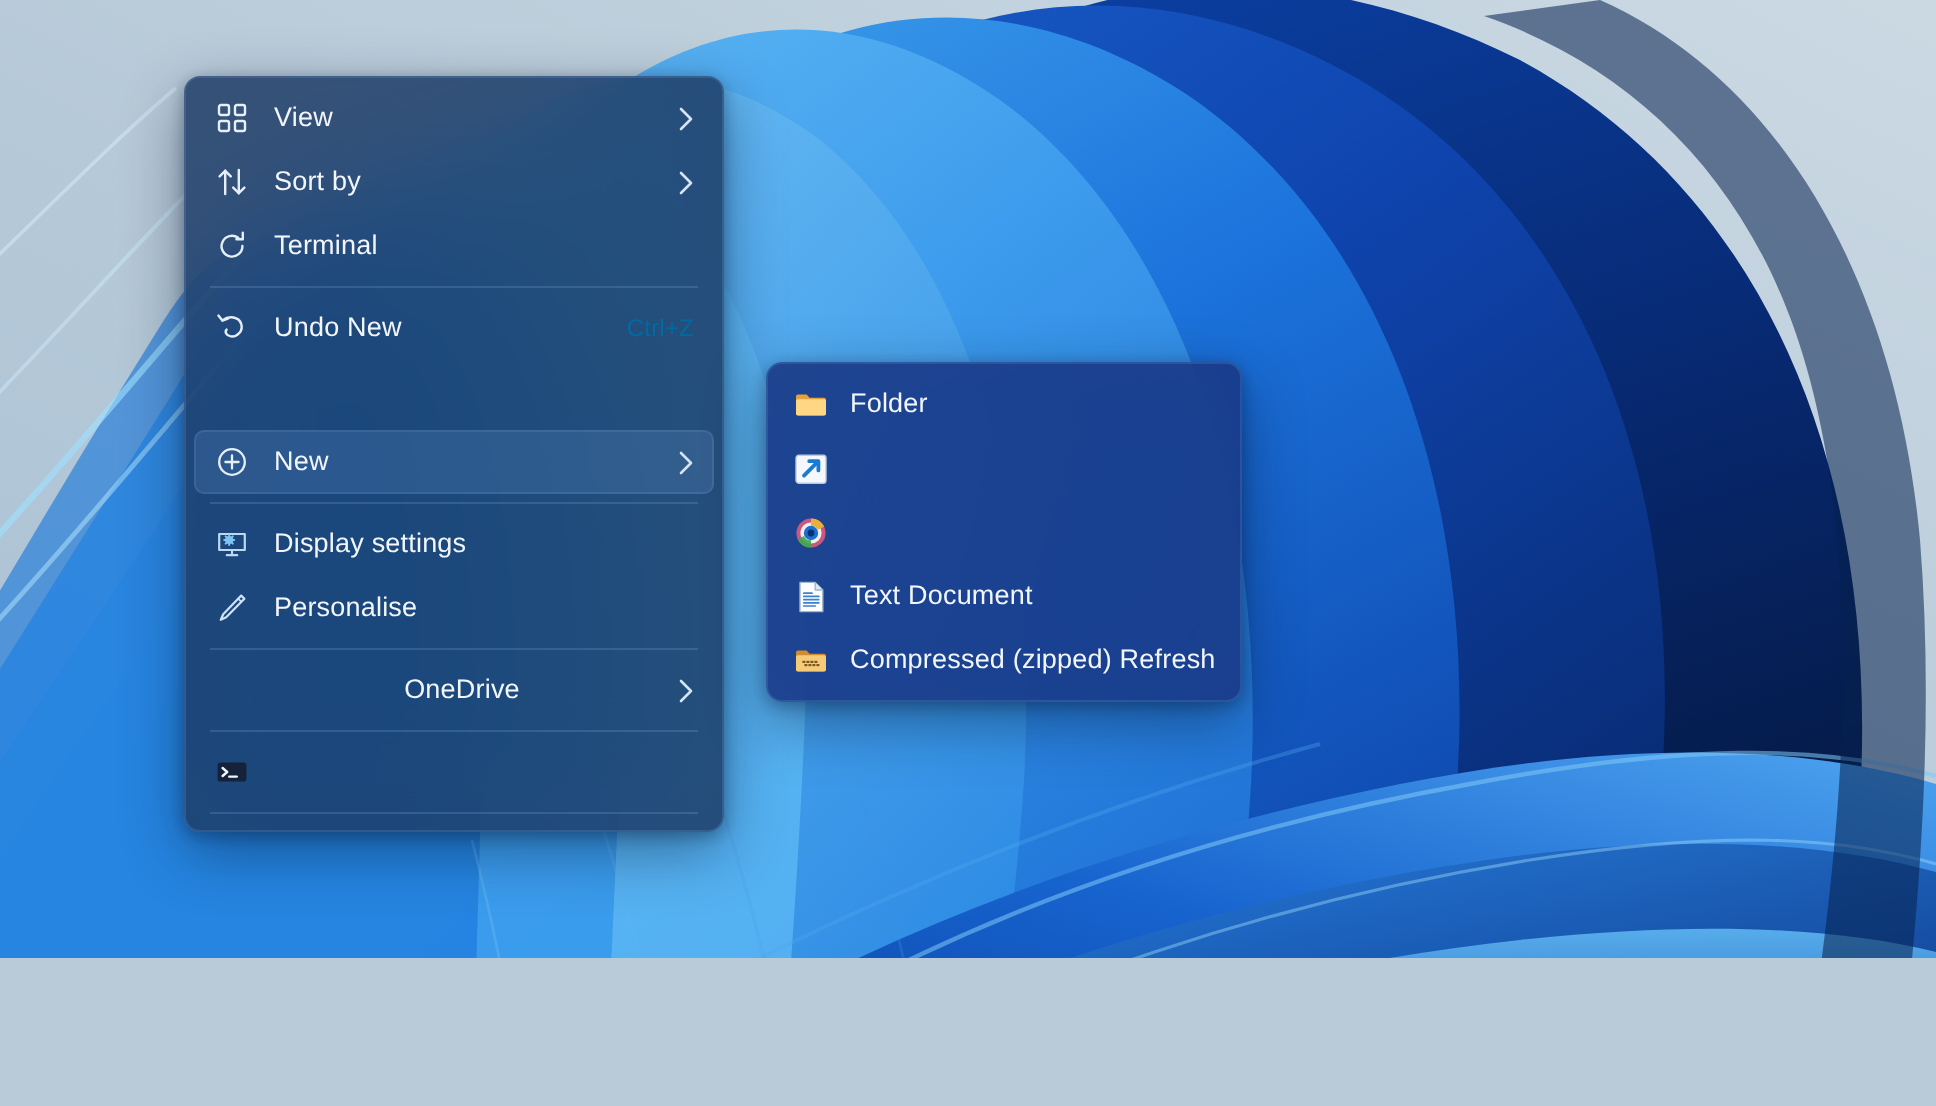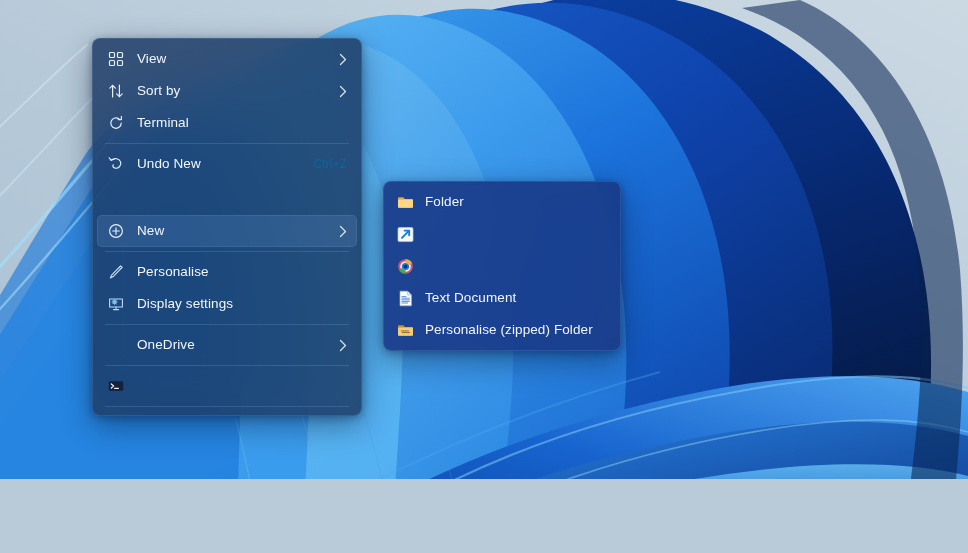--- a/index.html
+++ b/index.html
@@ -63,21 +63,21 @@
     height:1px;
     margin:4px 12px;
     background:rgba(146,186,232,0.20);
   }
 
   
   #context-menu {
     left:92px; top:38px; width:270px;
   }
   #context-menu .row { padding-left:10px; }
-  #context-menu .row.noicon { padding-left:10px; }
+  #context-menu .row.noicon { padding-left:10px;text-align:center; }
   #context-menu .row.noicon .ic { visibility:hidden; }
 
   
   #new-submenu {
     left:352px; top:181px; width:238px;
     background:rgba(27,57,133,0.90);
     margin-left:31px;
   }
   #new-submenu .row { height:32px; font-size:13.5px; }
   #new-submenu .ic { margin-right:11px; }
@@ -259,39 +259,39 @@
         <svg width="8" height="13" viewBox="0 0 8 13" fill="none" stroke="#d5e3f3" stroke-width="1.3" stroke-linecap="round" stroke-linejoin="round">
             <path d="M1.5 1.5 L6.5 6.5 L1.5 11.5"></path>
           </svg>
       </span>
     </div>
 
     <div class="sep"></div>
 
     <div class="row">
       <span class="ic">
-        <svg width="16" height="16" viewBox="0 0 16 16" fill="none" stroke="#cfe2f5" stroke-width="1.1" stroke-linejoin="round">
-          <path d="M12.6 1.8 L14.2 3.4 L5.1 12.6 L2.4 13.9 L3.6 11.1 Z"></path>
-          <path d="M11.1 3.3 L12.7 4.9" stroke-width="0.9"></path>
-        </svg>
-      </span>
-      <span class="label">Personalise</span>
-    </div>
-
-    <div class="row">
-      <span class="ic">
         <svg width="16" height="16" viewBox="0 0 16 16" fill="none" stroke="#bcd9f2" stroke-width="1.1" stroke-linecap="round" stroke-linejoin="round">
           <path d="M1.6 3 H14.4 V11 H1.6 Z"></path>
           <path d="M5.4 13.6 H10.6"></path>
             <path d="M8 11 V13.6"></path>
           <circle cx="6.6" cy="6" r="1.5" fill="#7fc4f0" stroke="#7fc4f0"></circle>
           <path d="M6.6 3.5 V4.2 M6.6 7.8 V8.5 M4.1 6 H4.8 M8.4 6 H9.1 M4.8 4.2 L5.3 4.7 M7.9 7.3 L8.4 7.8 M8.4 4.2 L7.9 4.7 M5.3 7.3 L4.8 7.8" stroke="#7fc4f0" stroke-width="1"></path>
         </svg>
       </span>
       <span class="label">Display settings</span>
+    </div>
+
+    <div class="row">
+      <span class="ic">
+        <svg width="16" height="16" viewBox="0 0 16 16" fill="none" stroke="#cfe2f5" stroke-width="1.1" stroke-linejoin="round">
+          <path d="M12.6 1.8 L14.2 3.4 L5.1 12.6 L2.4 13.9 L3.6 11.1 Z"></path>
+          <path d="M11.1 3.3 L12.7 4.9" stroke-width="0.9"></path>
+        </svg>
+      </span>
+      <span class="label">Personalise</span>
     </div>
 
     <div class="sep"></div>
 
     <div class="row noicon">
       <span class="ic"></span>
       <span class="label">OneDrive</span>
       <span class="chev">
         <svg width="8" height="13" viewBox="0 0 8 13" fill="none" stroke="#d5e3f3" stroke-width="1.3" stroke-linecap="round" stroke-linejoin="round">
             <path d="M1.5 1.5 L6.5 6.5 L1.5 11.5"></path>
@@ -378,17 +378,17 @@
               <rect x="6.2" y="8.4" width="1.5" height="1.1"></rect>
             <rect x="8.2" y="8.4" width="1.5" height="1.1"></rect>
               <rect x="10.2" y="8.4" width="1.5" height="1.1"></rect>
             <rect x="5.2" y="10.0" width="1.5" height="1.1"></rect>
               <rect x="7.2" y="10.0" width="1.5" height="1.1"></rect>
             <rect x="9.2" y="10.0" width="1.5" height="1.1"></rect>
               <rect x="11.2" y="10.0" width="1.5" height="1.1"></rect>
           </g>
         </svg>
       </span>
-      <span class="label">Personalise (zipped) Folder</span>
+      <span class="label">Compressed (zipped) Refresh</span>
     </div>
   </div>
 
 </div>
 
 </body></html>

